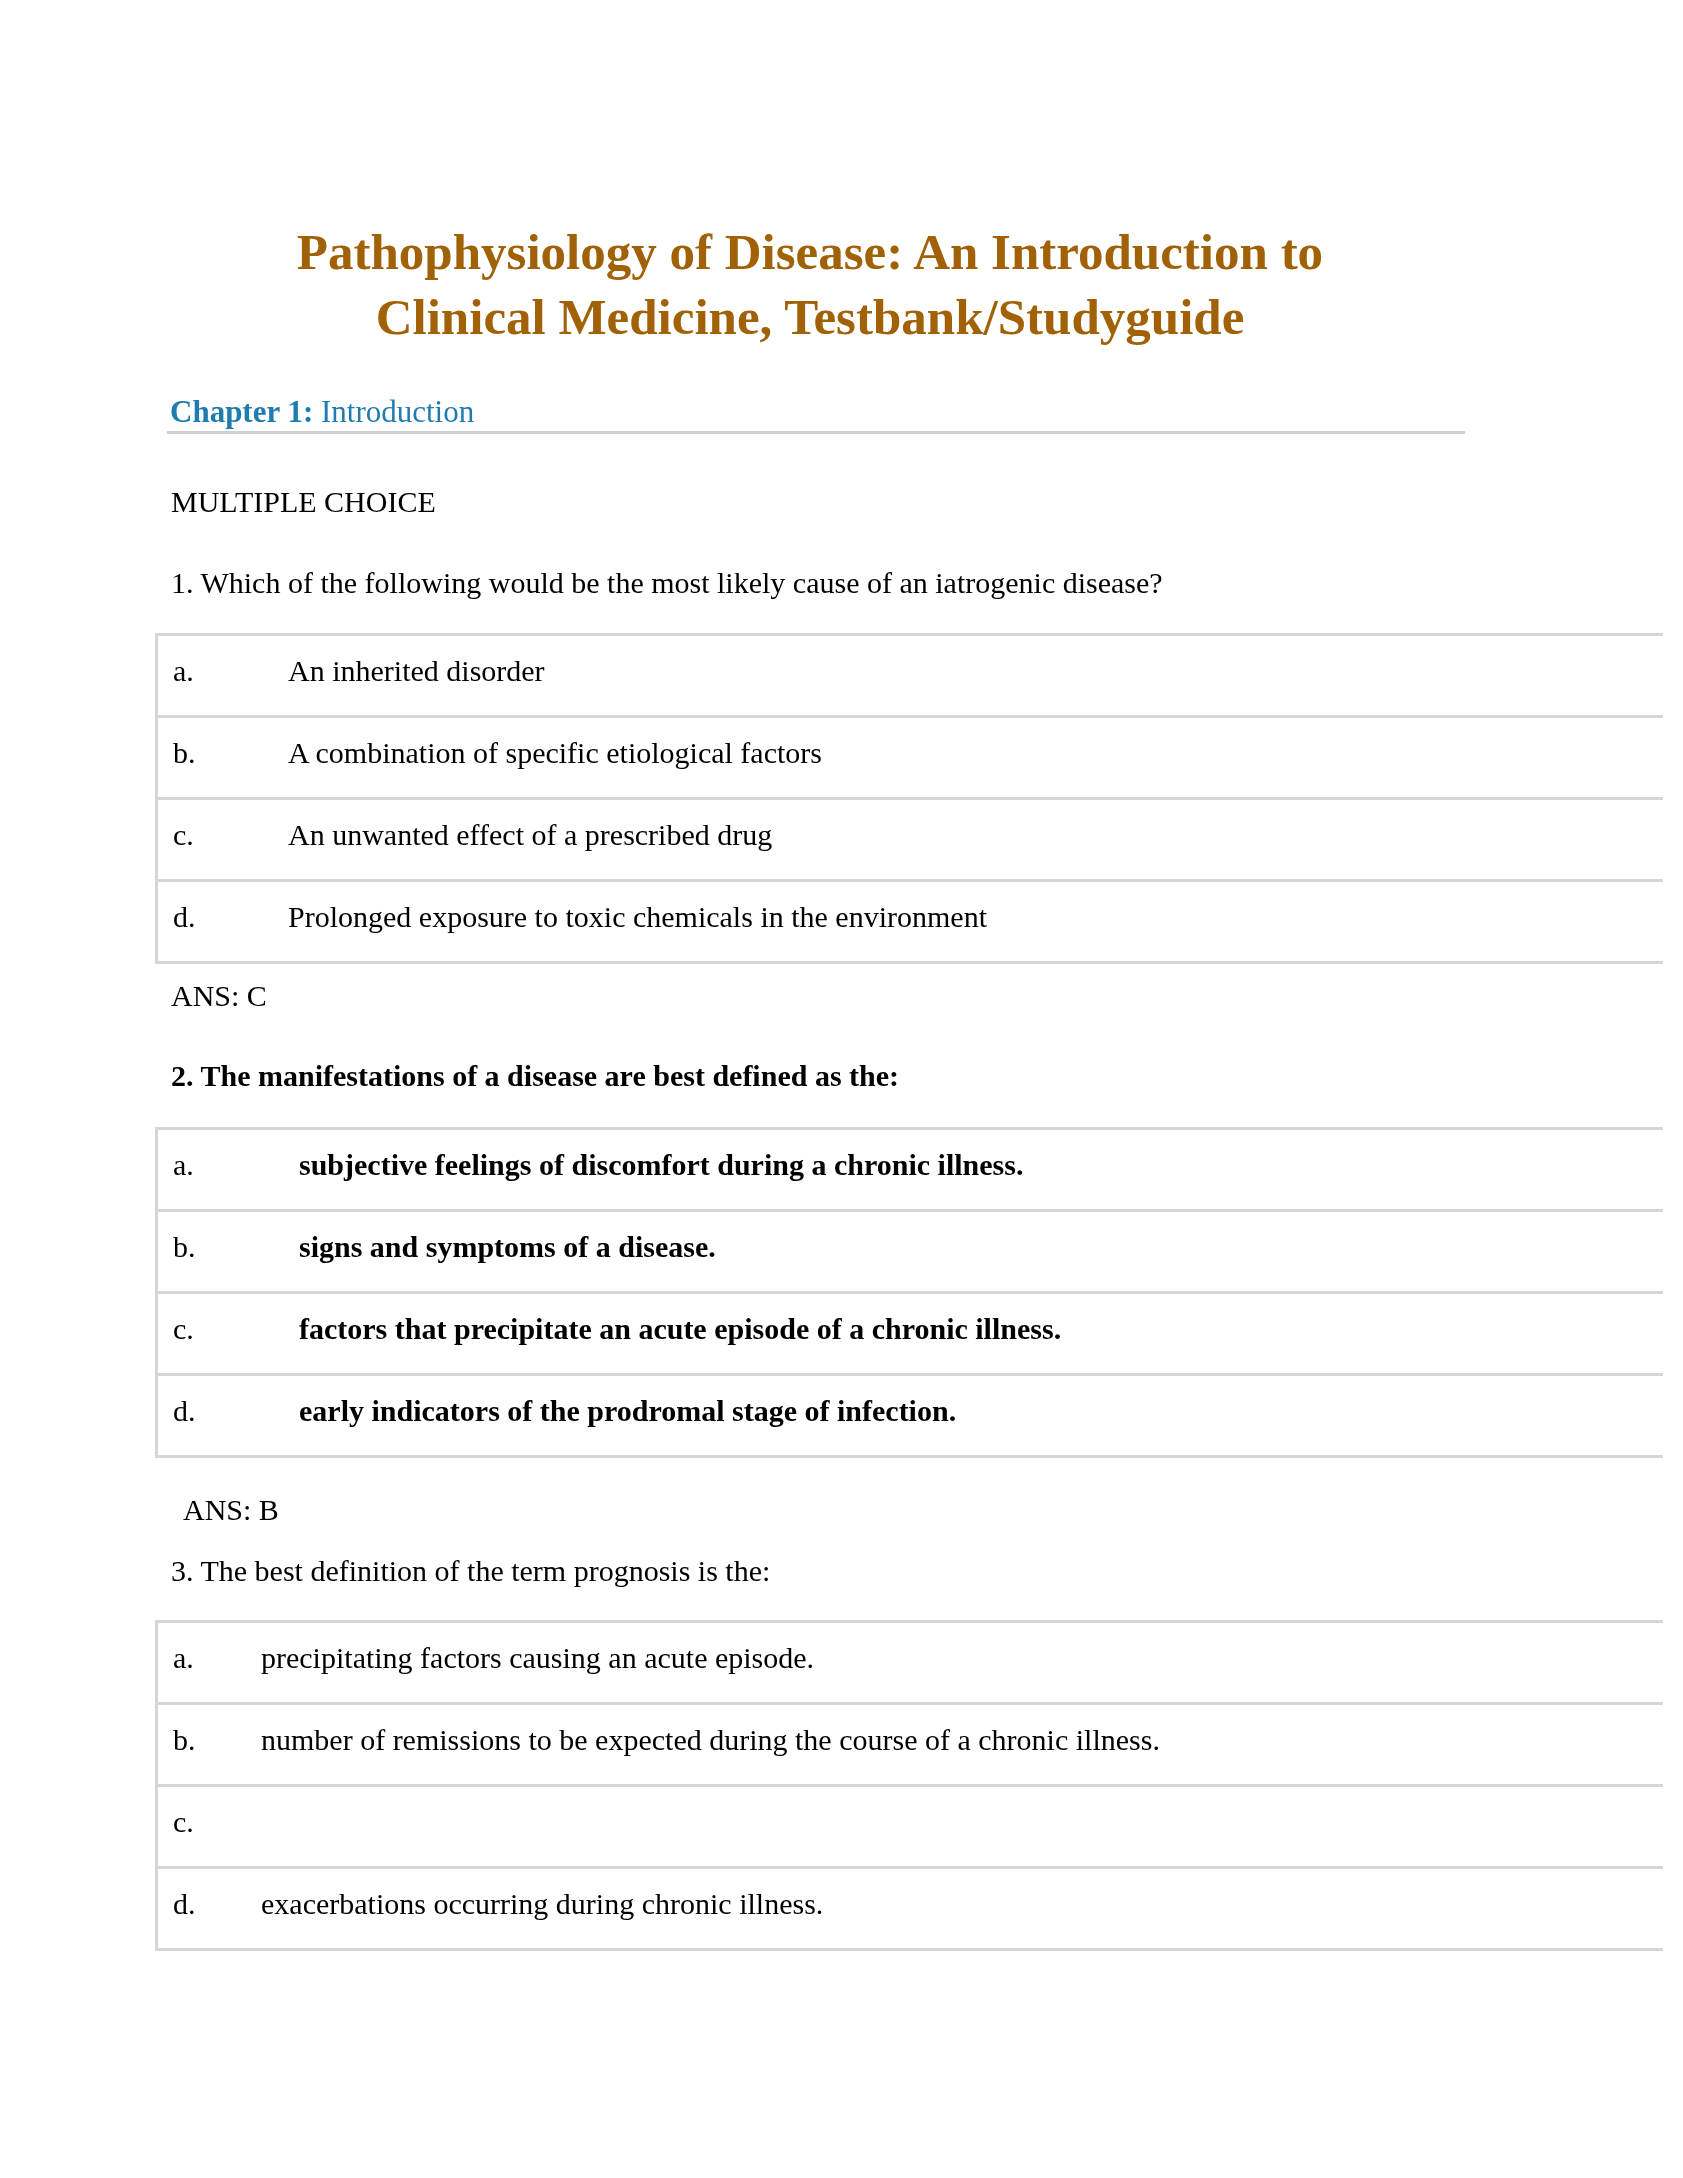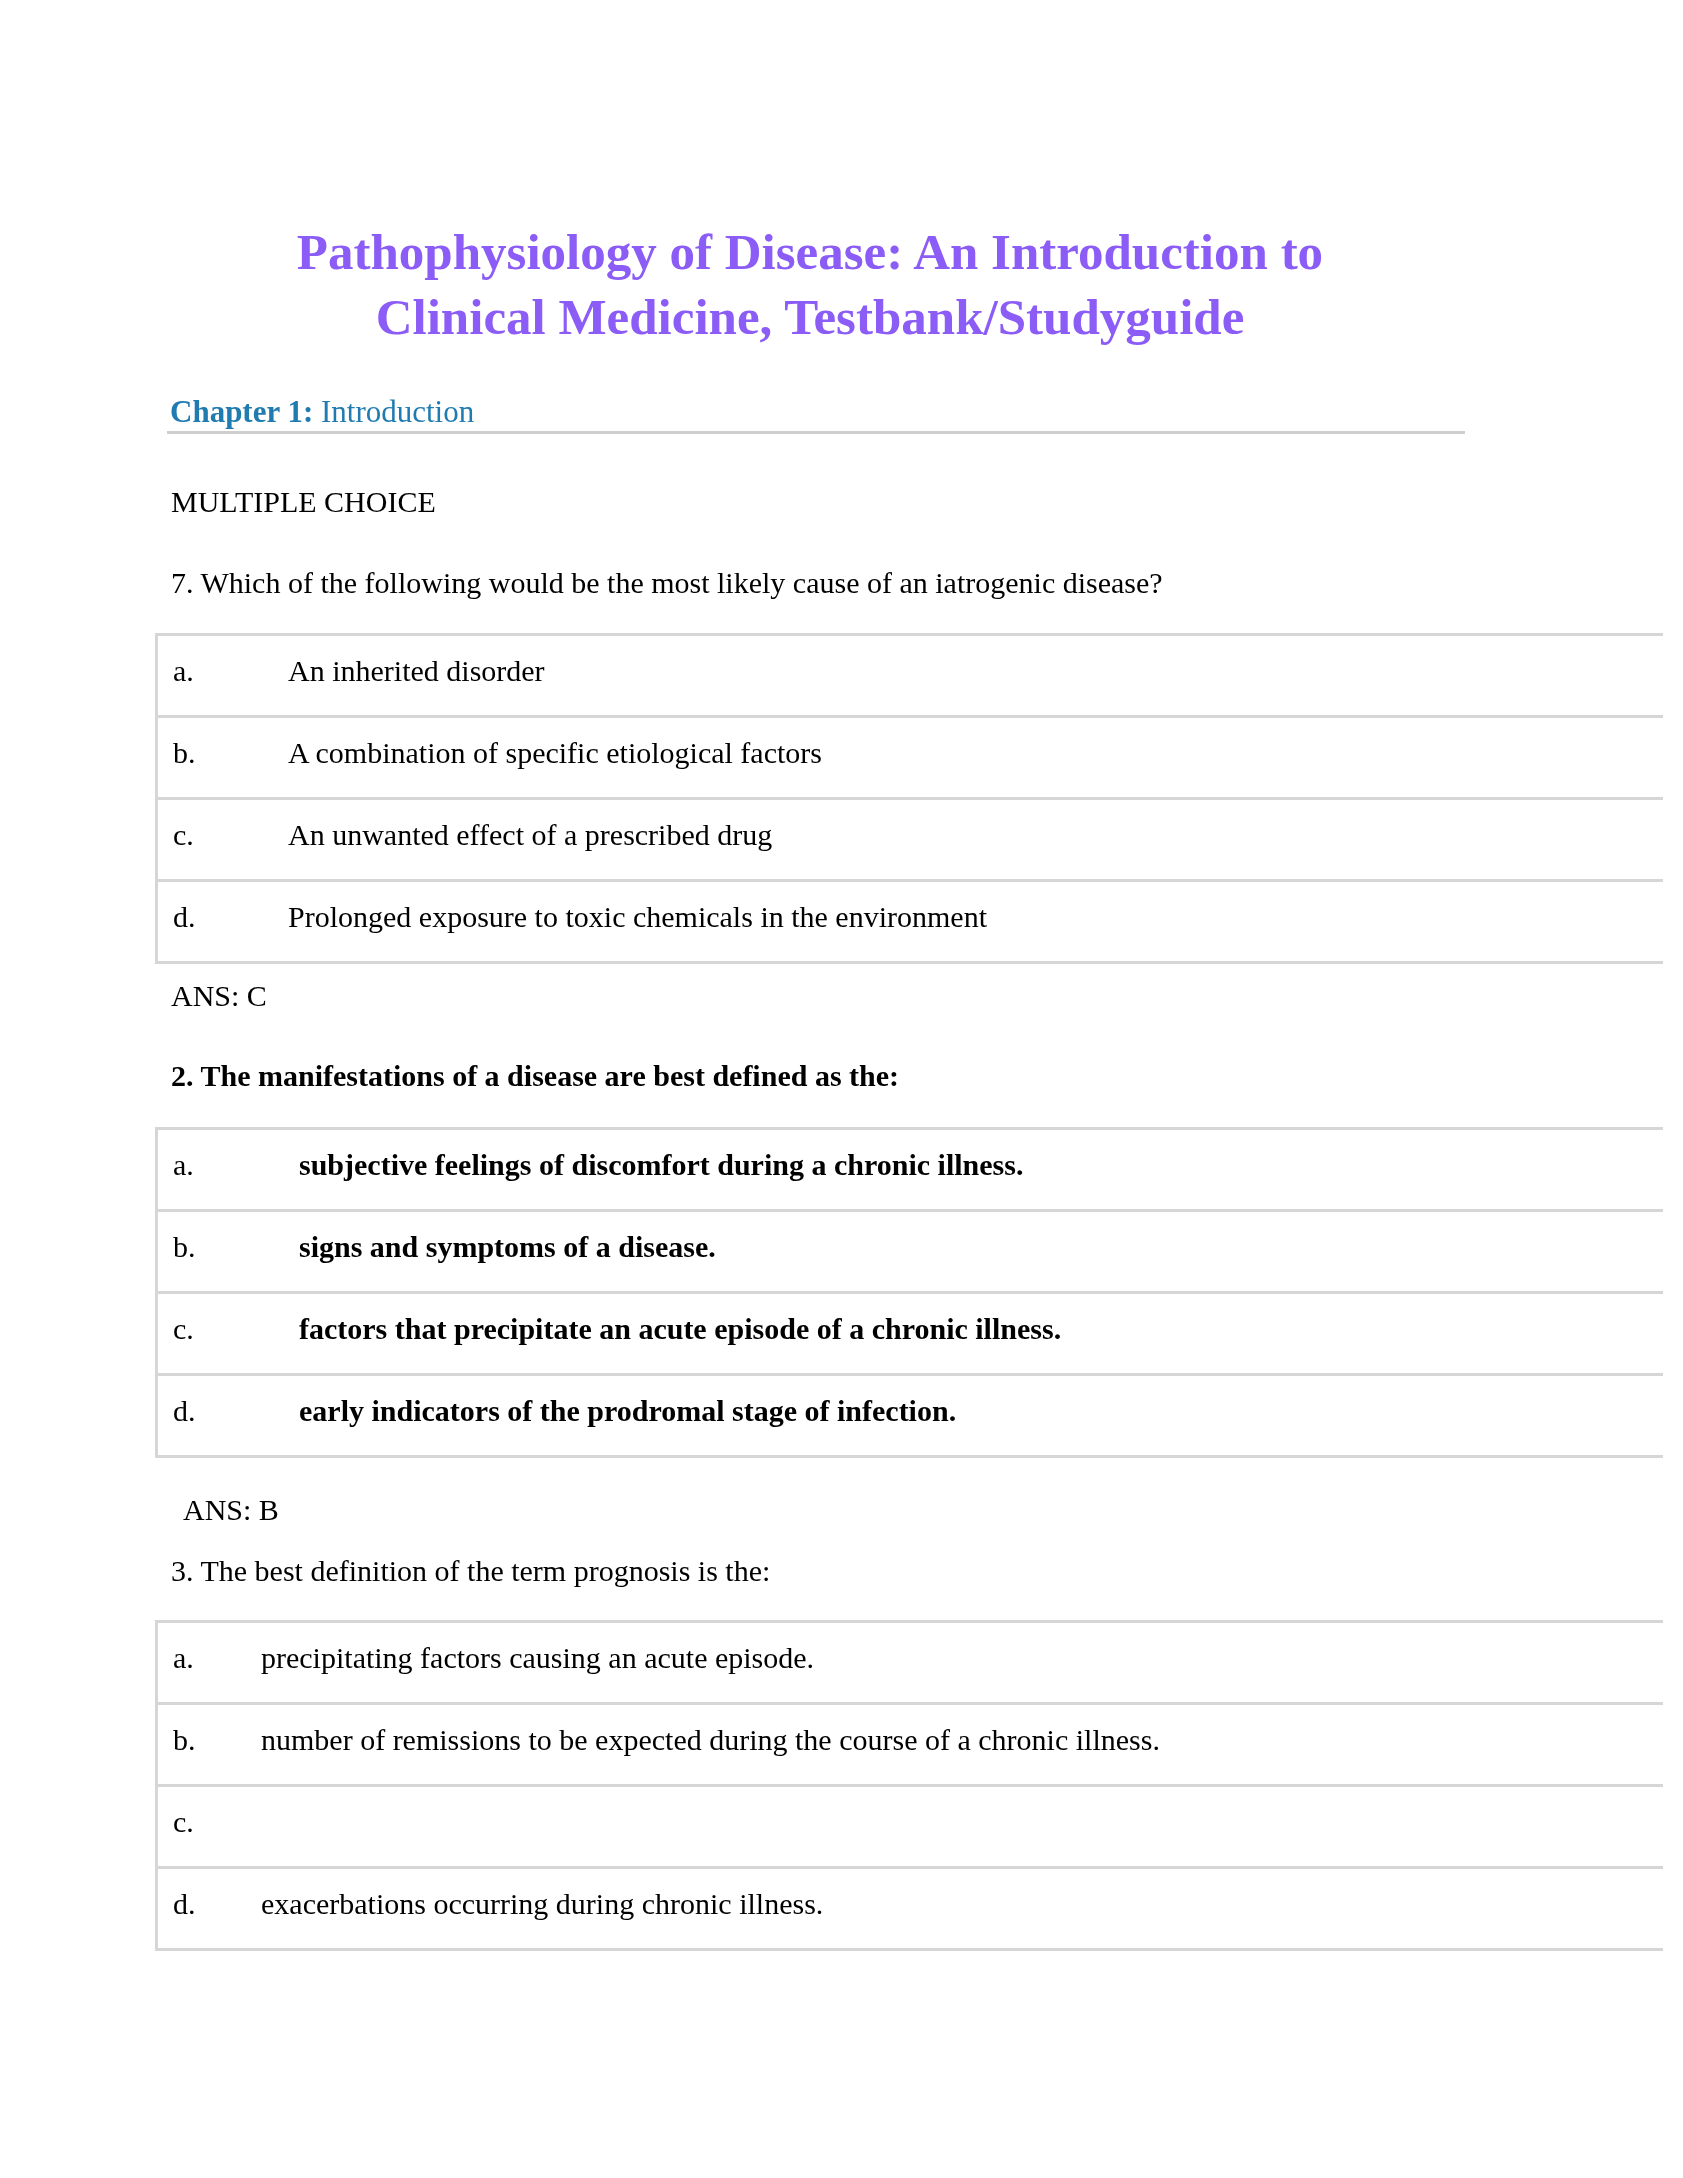--- a/index.html
+++ b/index.html
@@ -3,21 +3,21 @@
   <meta charset="utf-8">
   <style>
     html, body { margin: 0; padding: 0; background: #ffffff; }
     body {
       width: 1683px; height: 2178px; position: relative; overflow: hidden;
       font-family: "Liberation Serif", "DejaVu Serif", serif; color: #000;
     }
     .title {
       position: absolute; left: 0; width: 1620px; top: 220px;
       text-align: center; font-weight: bold; font-size: 51px; line-height: 65px;
-      color: #8b5cf6;
+      color: #a16207;
     }
     .title div { white-space: nowrap; }
     .chapter {
       position: absolute; left: 170px; top: 394px;
       font-size: 31px; color: #1f7bb0; white-space: nowrap;
     }
     .chapter b { font-weight: bold; margin-top: 46px; }
     .chapter-rule {
       position: absolute; left: 167px; top: 431px; width: 1298px; height: 3px;
       background: #cfcfcf;
@@ -52,21 +52,21 @@
 <div class="title">
   <div>Pathophysiology of Disease: An Introduction to</div>
   <div>Clinical Medicine, Testbank/Studyguide</div>
 </div>
 
 <div class="chapter"><b>Chapter 1:</b><span> Introduction</span></div>
 <div class="chapter-rule"></div>
 
 <div class="section-label">MULTIPLE CHOICE</div>
 
-<div class="question" style="top:566px;">7. Which of the following would be the most likely cause of an iatrogenic disease?</div>
+<div class="question" style="top:566px;">1. Which of the following would be the most likely cause of an iatrogenic disease?</div>
 <div class="options" id="q1" style="top:633px;">
   <div class="opt-row">
     <span class="opt-letter">a.</span>
     <span class="opt-text">An inherited disorder</span>
   </div>
   <div class="opt-row">
     <span class="opt-letter">b.</span>
     <span class="opt-text">A combination of specific etiological factors</span>
   </div>
   <div class="opt-row">

